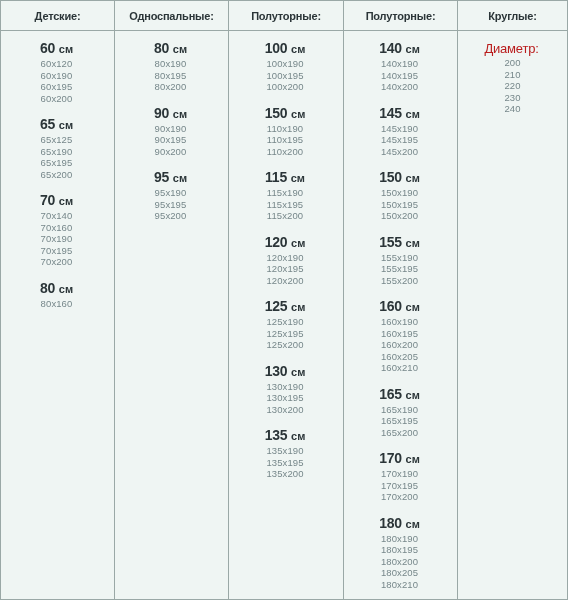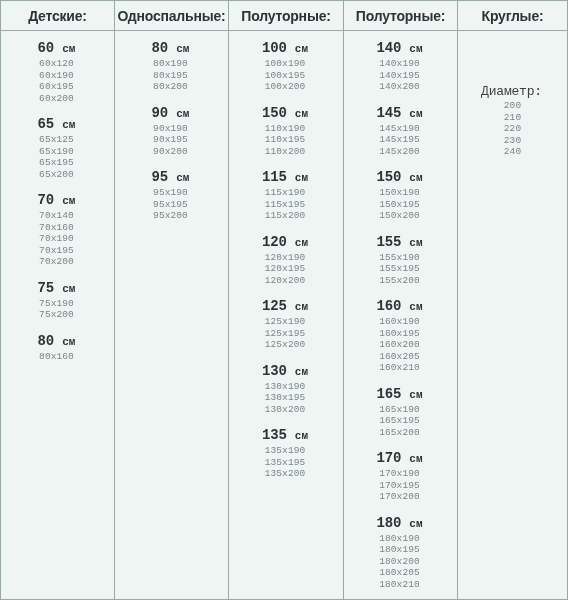--- a/index.html
+++ b/index.html
@@ -42,58 +42,56 @@
   .col-3 { width: 114px; }
   .col-4 { width: 109px; }
 
   .col-head {
     height: 30px;
     box-sizing: border-box;
     display: flex;
     align-items: center;
     justify-content: center;
     border-bottom: 1px solid #9aa8a6;
-    font-size: 14px;
+    font-size: 11px;
     font-weight: bold;
     color: #2b3538;
     letter-spacing: -0.2px;
     white-space: nowrap;
   }
   .col-body {
     padding-top: 9px;
     box-sizing: border-box;
   }
   .group {
     margin-bottom: 12px;
     text-align: center;
-    font-family: Liberation Mono, monospace;
   }
   .group:last-child { margin-bottom: 0; }
   .group-title {
     font-size: 14px;
     font-weight: bold;
     color: #2b3538;
     line-height: 17px;
     letter-spacing: -0.2px;
     white-space: nowrap;
   }
   .group-title .unit {
     font-size: 11px;
     font-weight: bold;
     letter-spacing: 0;
   }
   .sub-title {
     font-size: 13px;
     font-weight: normal;
-    color: #404040;
+    color: #b91c1c;
     line-height: 17px;
     letter-spacing: -0.2px;
     white-space: nowrap;
     text-align: center;
-    margin-top: 43px;
   }
   .item {
     font-size: 9.5px;
     color: #76878a;
     line-height: 11.5px;
     white-space: nowrap;
     letter-spacing: 0.1px;
   }
   .col-0 .group, .col-1 .group, .col-2 .group, .col-3 .group { padding-right: 2px; }
   .col-4 .group-title,
@@ -123,25 +121,20 @@
           </div>
           <div class="group">
             <div class="group-title"><span>70</span> <span class="unit">см</span></div>
             <div class="item">70х140</div>
             <div class="item">70х160</div>
             <div class="item">70х190</div>
             <div class="item">70х195</div>
             <div class="item">70х200</div>
           </div>
           <div class="group">
-            <div class="group-title"><span>75</span> <span class="unit">см</span></div>
-            <div class="item">75х190</div>
-            <div class="item">75х200</div>
-          </div>
-          <div class="group">
             <div class="group-title"><span>80</span> <span class="unit">см</span></div>
             <div class="item">80х160</div>
           </div>
         </div>
       </div>
       <div class="col col-1">
         <div class="col-head">Односпальные:</div>
         <div class="col-body">
           <div class="group">
             <div class="group-title"><span>80</span> <span class="unit">см</span></div>

